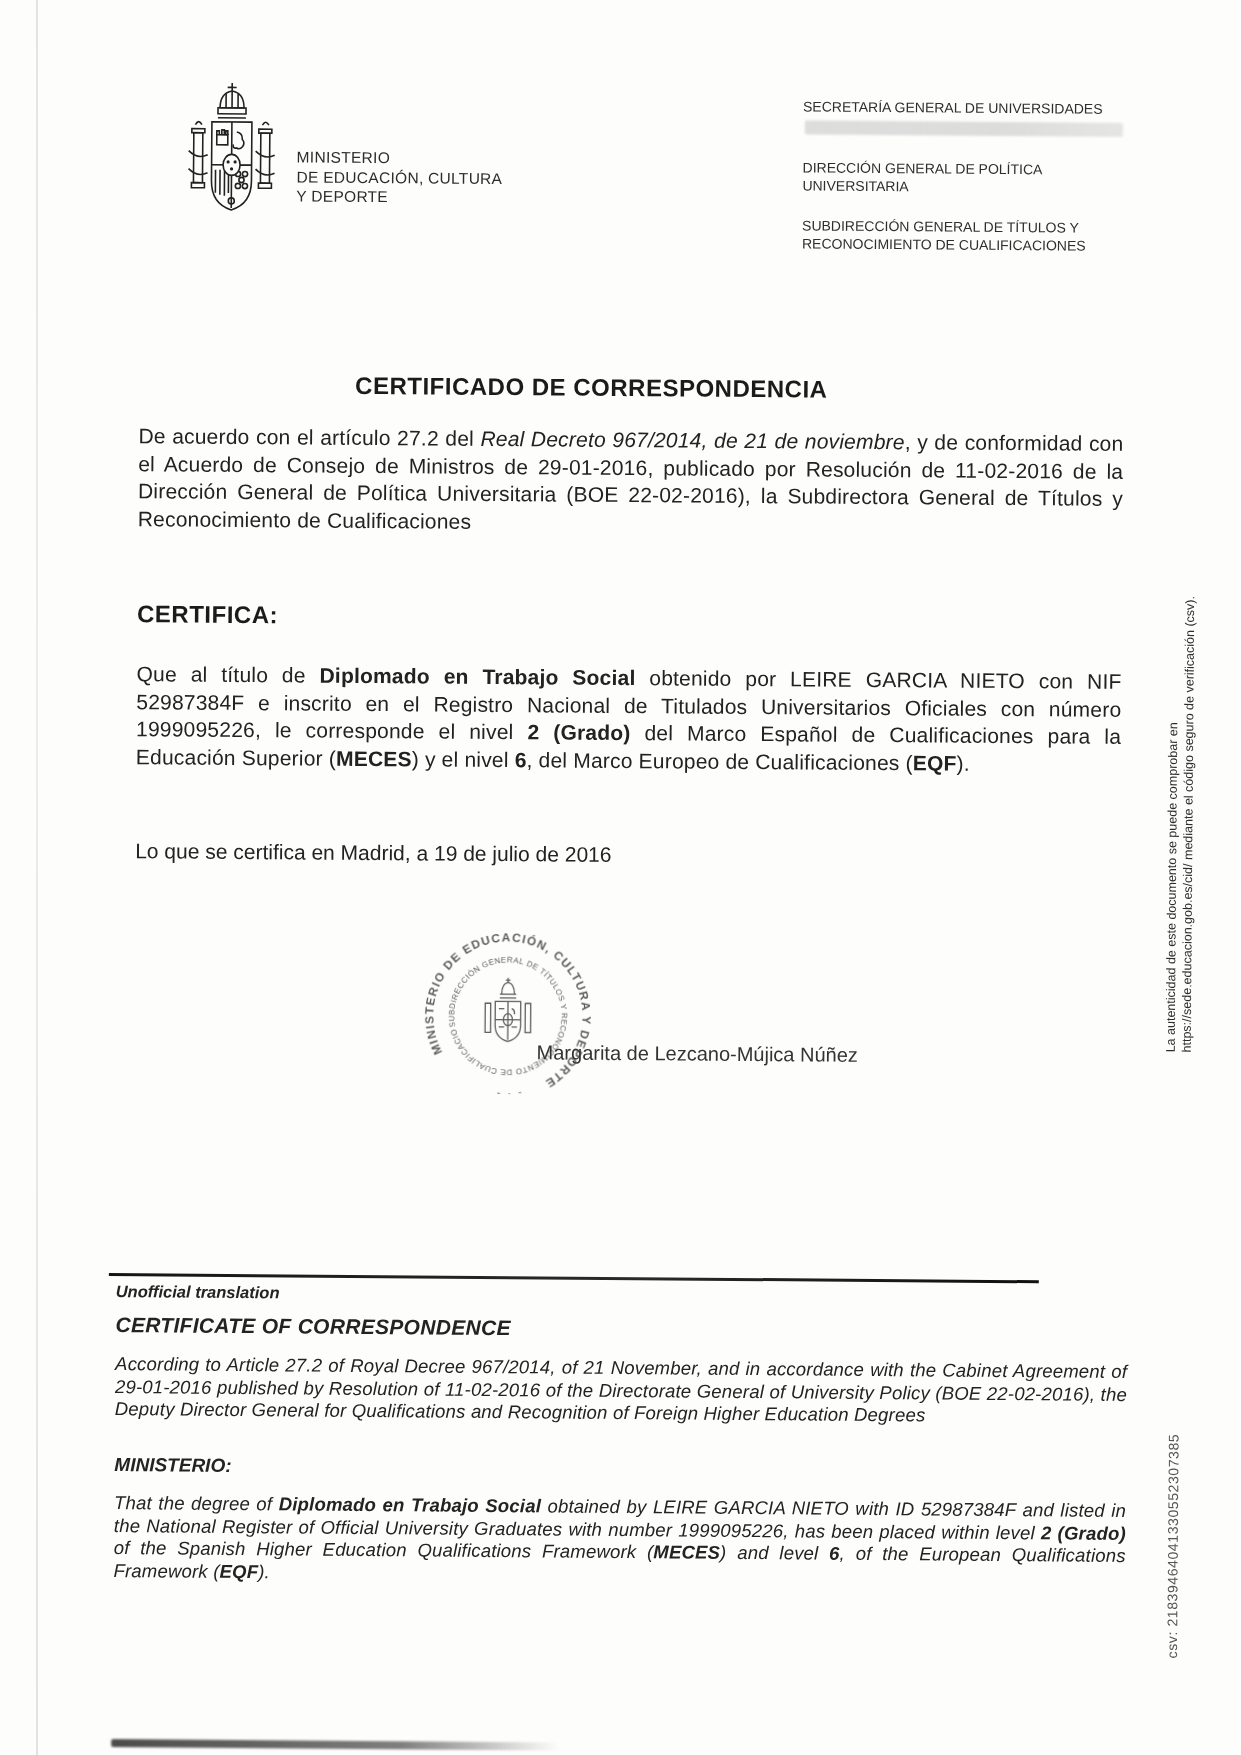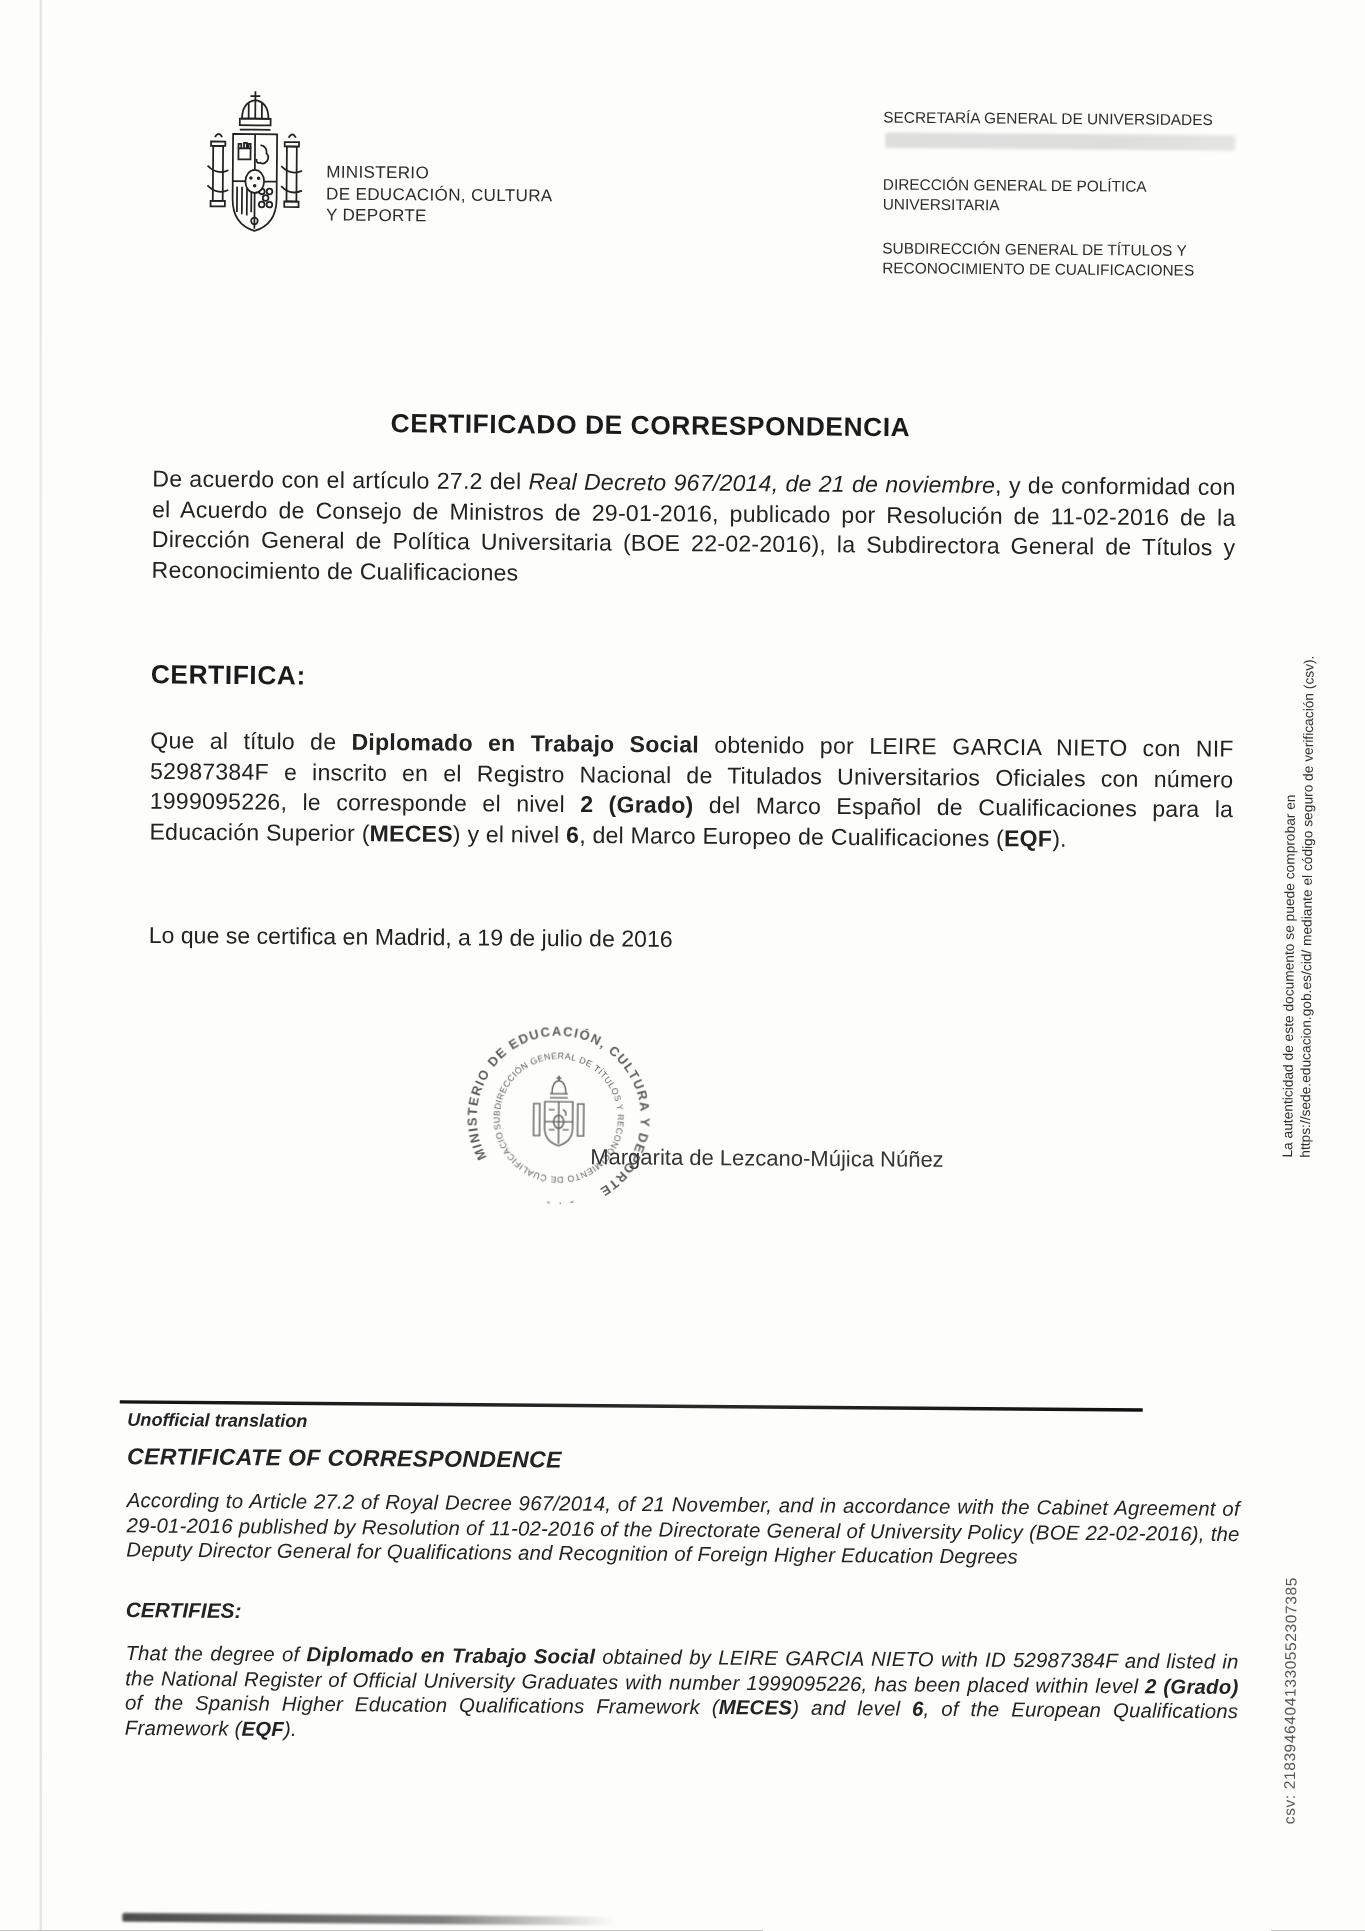--- a/index.html
+++ b/index.html
@@ -179,18 +179,18 @@
     </div>
 
     <div class="vcsv">
       <div class="vinner2">csv: 21839464041330552307385</div>
     </div>
 
     <div class="divider"></div>
     <div class="unofficial en">Unofficial translation</div>
     <div class="etitle en">CERTIFICATE OF CORRESPONDENCE</div>
     <p class="p ep ep1 en">According to Article 27.2 of Royal Decree 967/2014, of 21 November, and in accordance with the Cabinet Agreement of 29-01-2016 published by Resolution of 11-02-2016 of the Directorate General of University Policy (BOE 22-02-2016), the Deputy Director General for Qualifications and Recognition of Foreign Higher Education Degrees</p>
-    <div class="certifies en">CERTIFIES:</div>
+    <div class="certifies en">MINISTERIO:</div>
     <p class="p ep ep2 en"><span>That the degree of </span><span style="font-weight: bold;">Diplomado en Trabajo Social</span><span> obtained by LEIRE GARCIA NIETO with ID 52987384F and listed in the National Register of Official University Graduates with number 1999095226, has been placed within level </span><span style="font-weight: bold;">2 (Grado)</span><span> of the Spanish Higher Education Qualifications Framework (</span><span style="font-weight: bold;">MECES</span><span>) and level </span><span style="font-weight: bold;">6</span><span>, of the European Qualifications Framework (</span><span style="font-weight: bold;">EQF</span><span>).</span></p>
 
     <div class="bottom-smudge"></div>
   </div>
 </div>
 
 </body></html>

